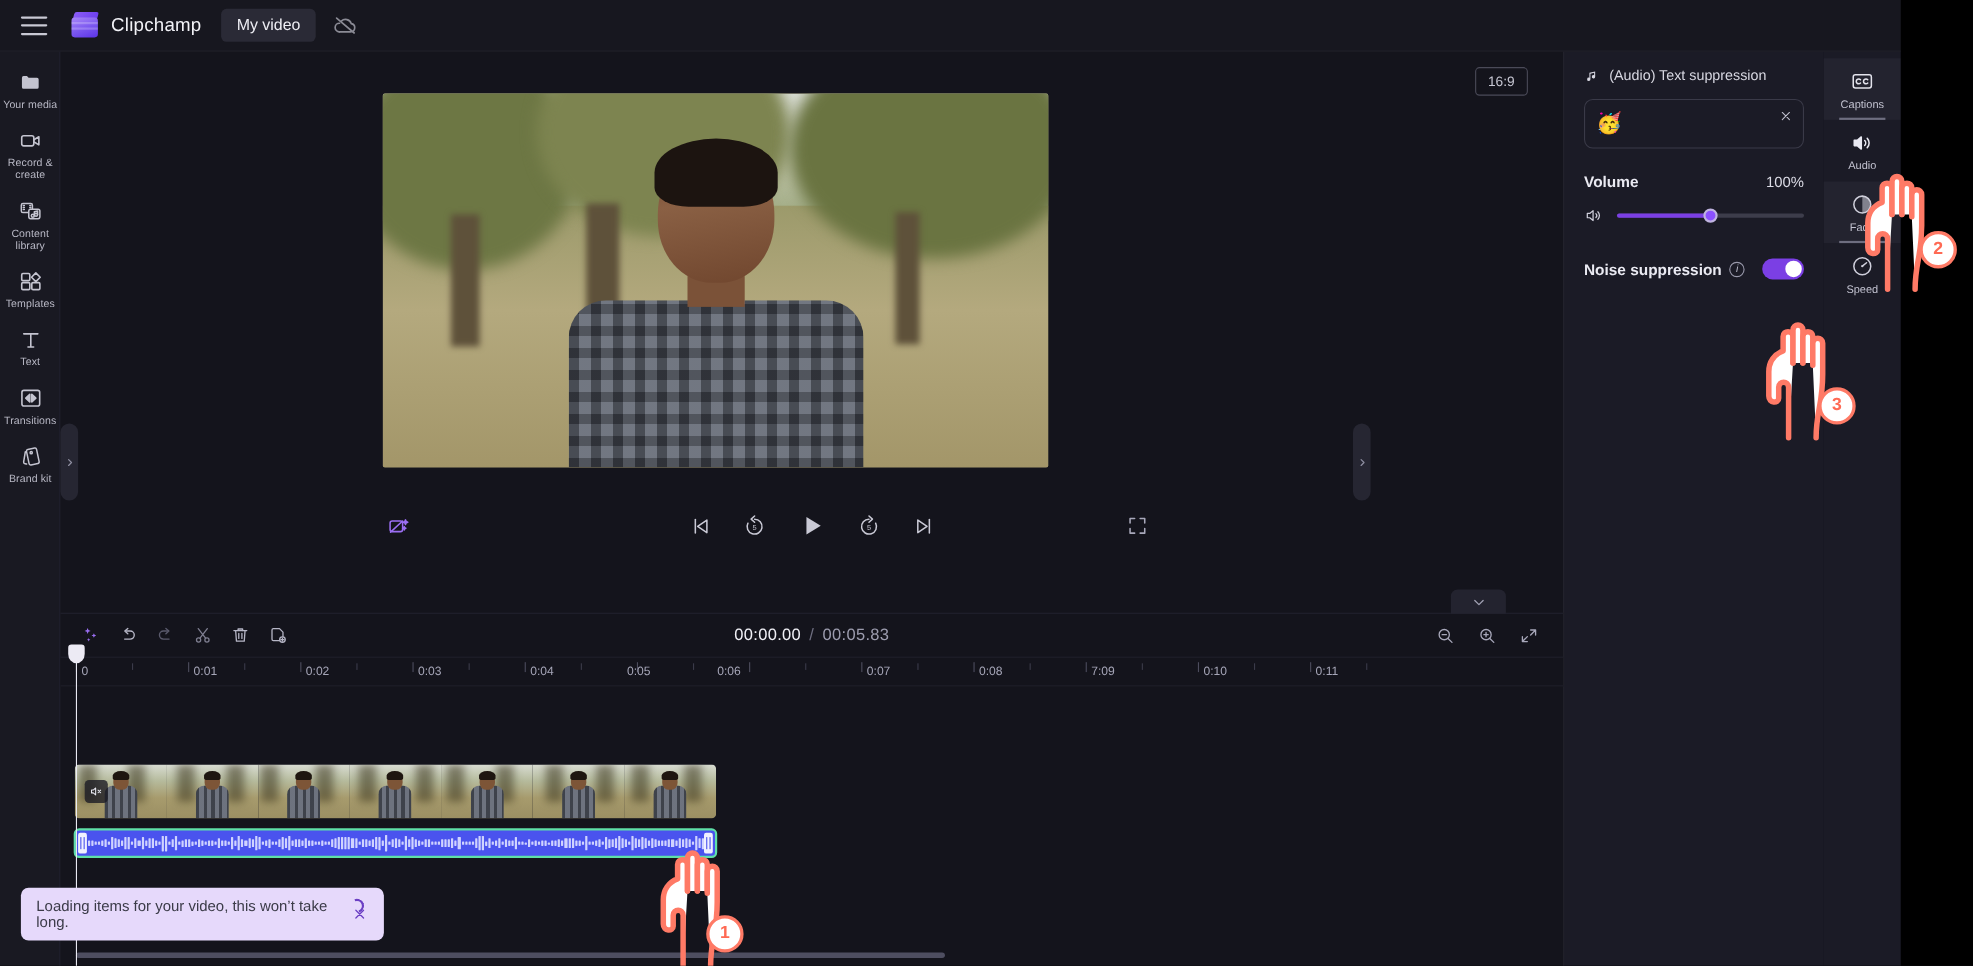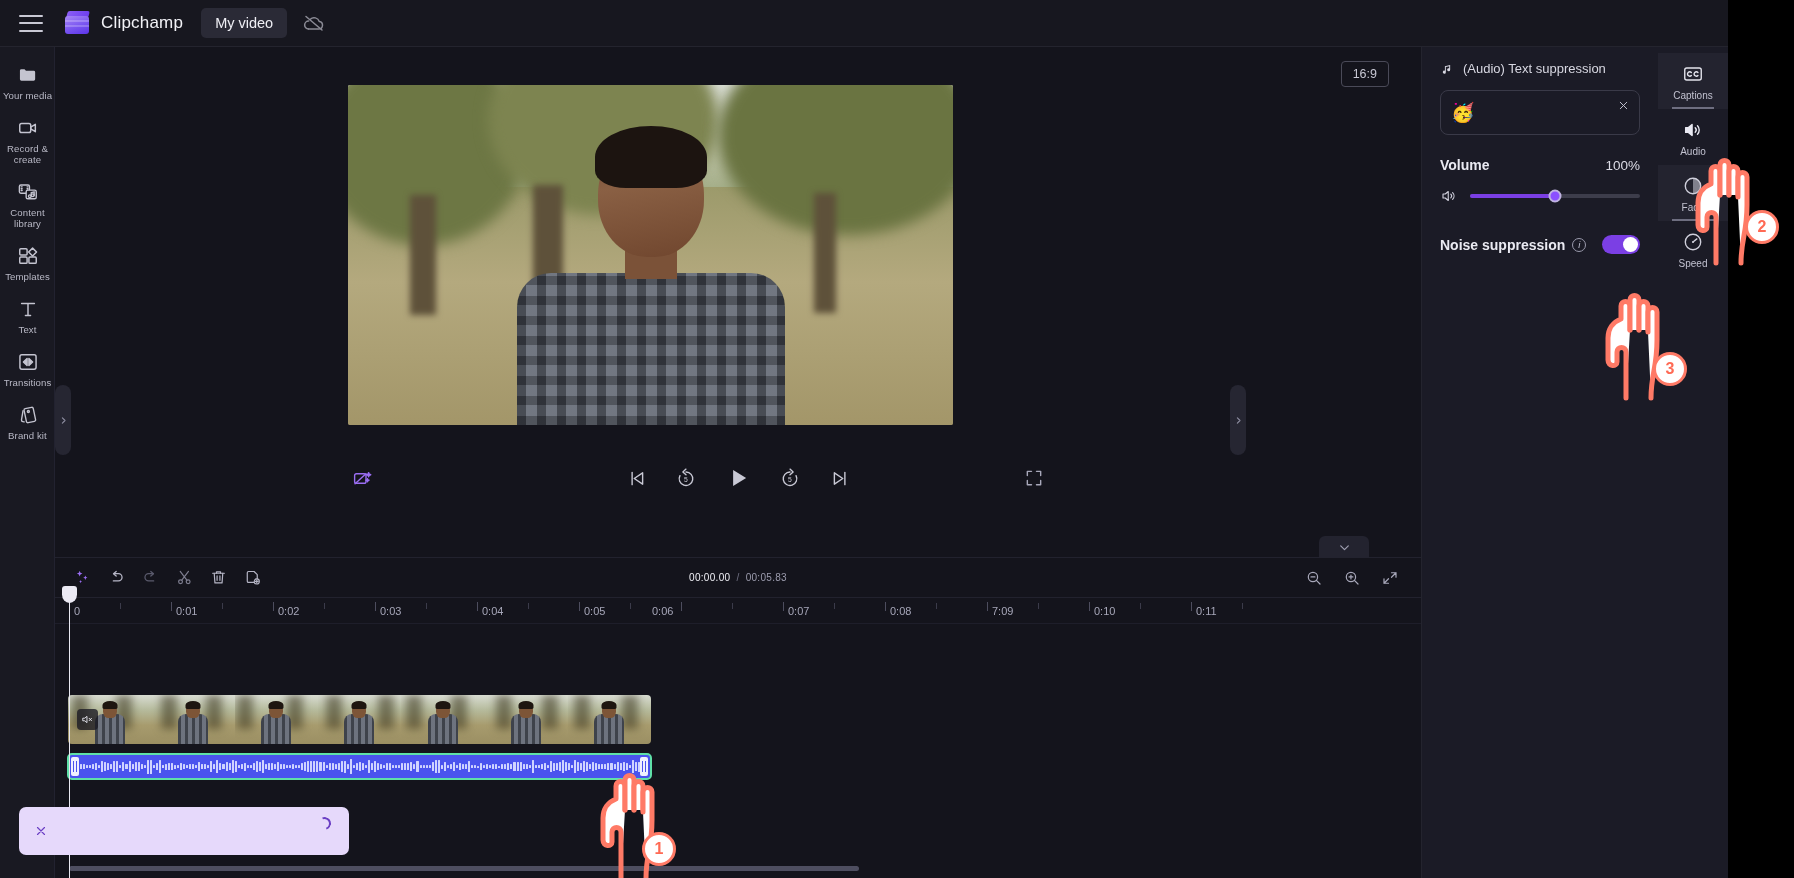--- a/index.html
+++ b/index.html
@@ -261,21 +261,21 @@
   .tl-toolbar {
     position: relative; height: 40px; display:flex; align-items:center;
     border-bottom: 1px solid #22222e;
   }
   .tb-left { display:flex; align-items:center; gap: 8px; padding-left: 14px; }
   .tb-btn { width: 26px; height: 26px; display:flex; align-items:center; justify-content:center;
             color:#b6b6c6; cursor:pointer; border-radius:4px; }
   .tb-btn.dim { color:#5a5a6c; }
   .tb-center {
     position:absolute; left:0; width:100%; text-align:center;
-    font-size: 10px; letter-spacing: .3px; pointer-events:none;
+    font-size: 15px; letter-spacing: .3px; pointer-events:none;
   }
   .tc-cur { color:#f0f0f6; }
   .tc-sep { color:#6f6f82; margin: 0 3px; }
   .tc-tot { color:#9c9cae; }
   .tb-right { margin-left:auto; display:flex; align-items:center; gap: 12px; padding-right: 18px; }
 
   .ruler {
     position:relative; height: 26px; background:#14141c;
     border-bottom: 1px solid #1e1e2a;
   }
@@ -742,21 +742,21 @@
       <div class="rtick" style="left:218px"></div>
       <div class="rlabel" style="left:223px">0:02</div>
       <div class="rtick minor" style="left:269px"></div>
       <div class="rtick" style="left:320px"></div>
       <div class="rlabel" style="left:325px">0:03</div>
       <div class="rtick minor" style="left:371px"></div>
       <div class="rtick" style="left:422px"></div>
       <div class="rlabel" style="left:427px">0:04</div>
       <div class="rtick minor" style="left:473px"></div>
       <div class="rtick" style="left:524px"></div>
-      <div class="rlabel" style="left:529px">0:05</div>
+      <div class="rlabel" style="left:515px">0:05</div>
       <div class="rtick minor" style="left:575px"></div>
       <div class="rtick" style="left:626px"></div>
       <div class="rlabel" style="left:597px">0:06</div>
       <div class="rtick minor" style="left:677px"></div>
       <div class="rtick" style="left:728px"></div>
       <div class="rlabel" style="left:733px">0:07</div>
       <div class="rtick minor" style="left:779px"></div>
       <div class="rtick" style="left:830px"></div>
       <div class="rlabel" style="left:835px">0:08</div>
       <div class="rtick minor" style="left:881px"></div>
@@ -1030,20 +1030,21 @@
             <i></i>
             <i></i>
           </div>
       </div>
 
       <div class="tl-scrollbar"></div>
     </div>
   </div>
 
   <div class="toast">
+    <div class="toast-text">Loading items for your video, this won’t take long.</div>
     <div class="toast-spin"></div>
     <div class="toast-close">
       <svg width="14" height="14" viewBox="0 0 24 24" fill="none" stroke="#6b3fc4" stroke-width="2" stroke-linecap="round">
           <path d="M6 6l12 12M18 6L6 18"></path>
         </svg>
     </div>
   </div>
 
   <div class="cur" style="left:595px; top:770px;">
     <svg width="90" height="115" viewBox="0 0 90 115">

